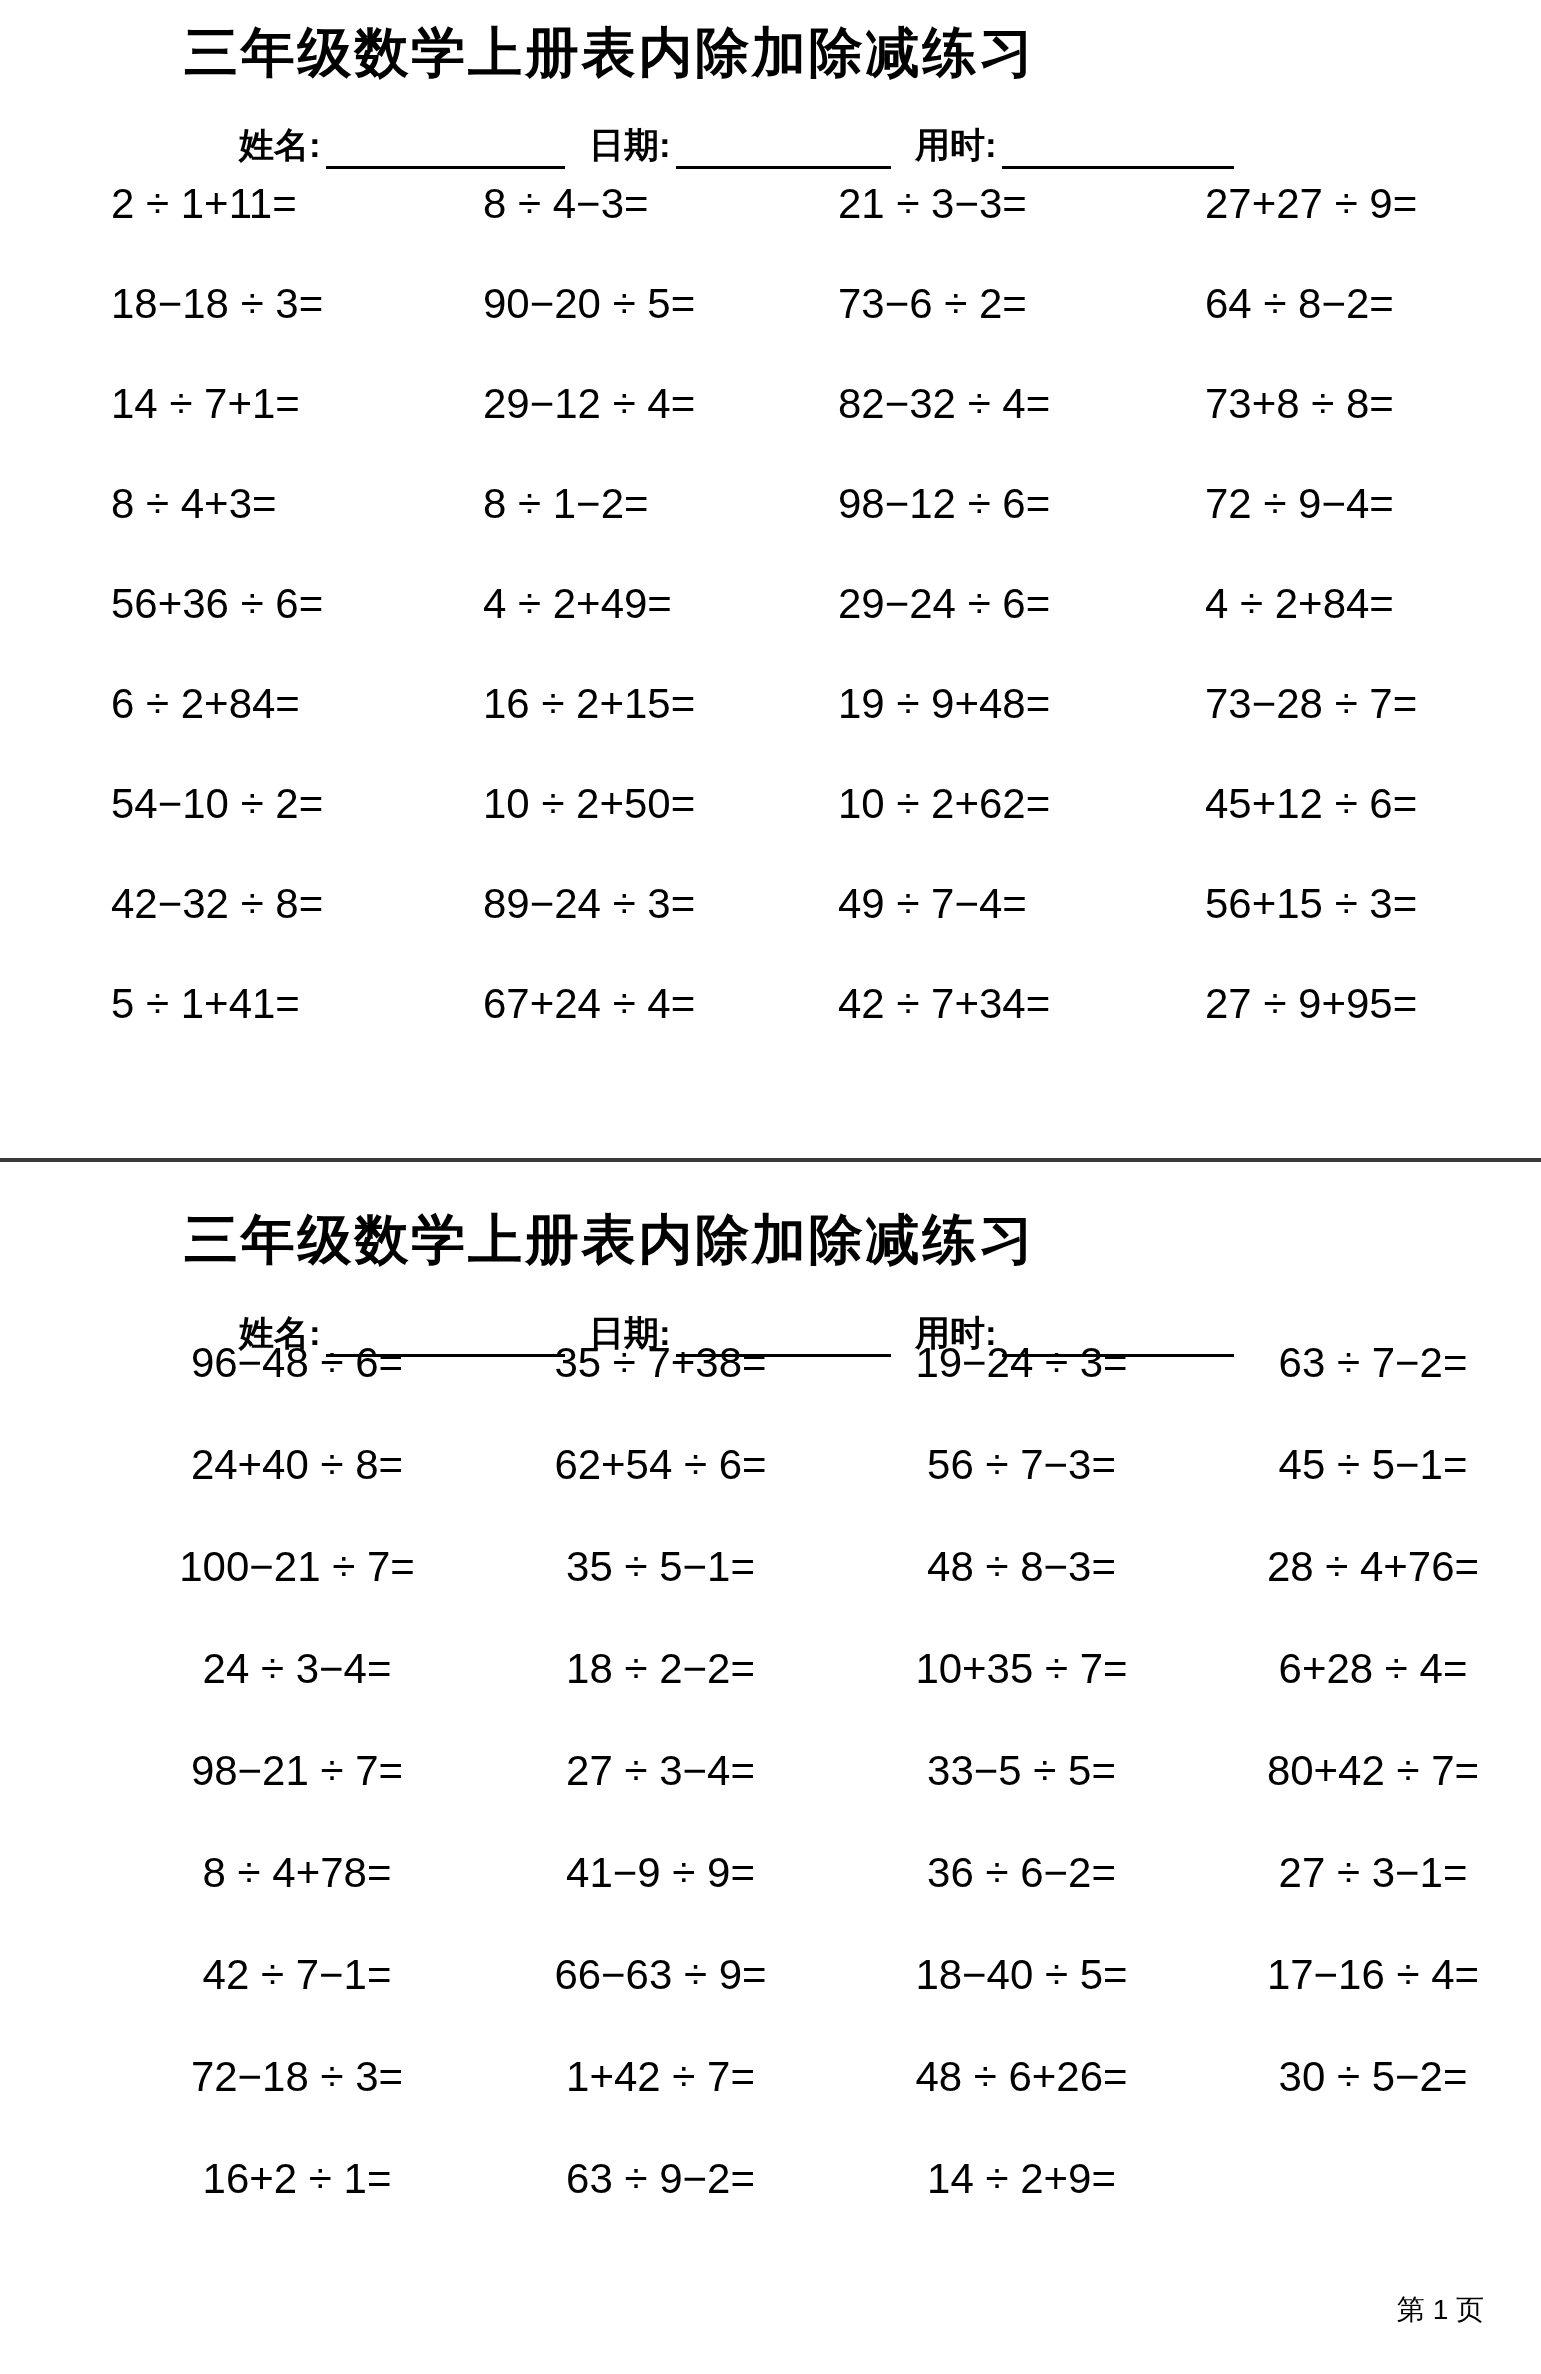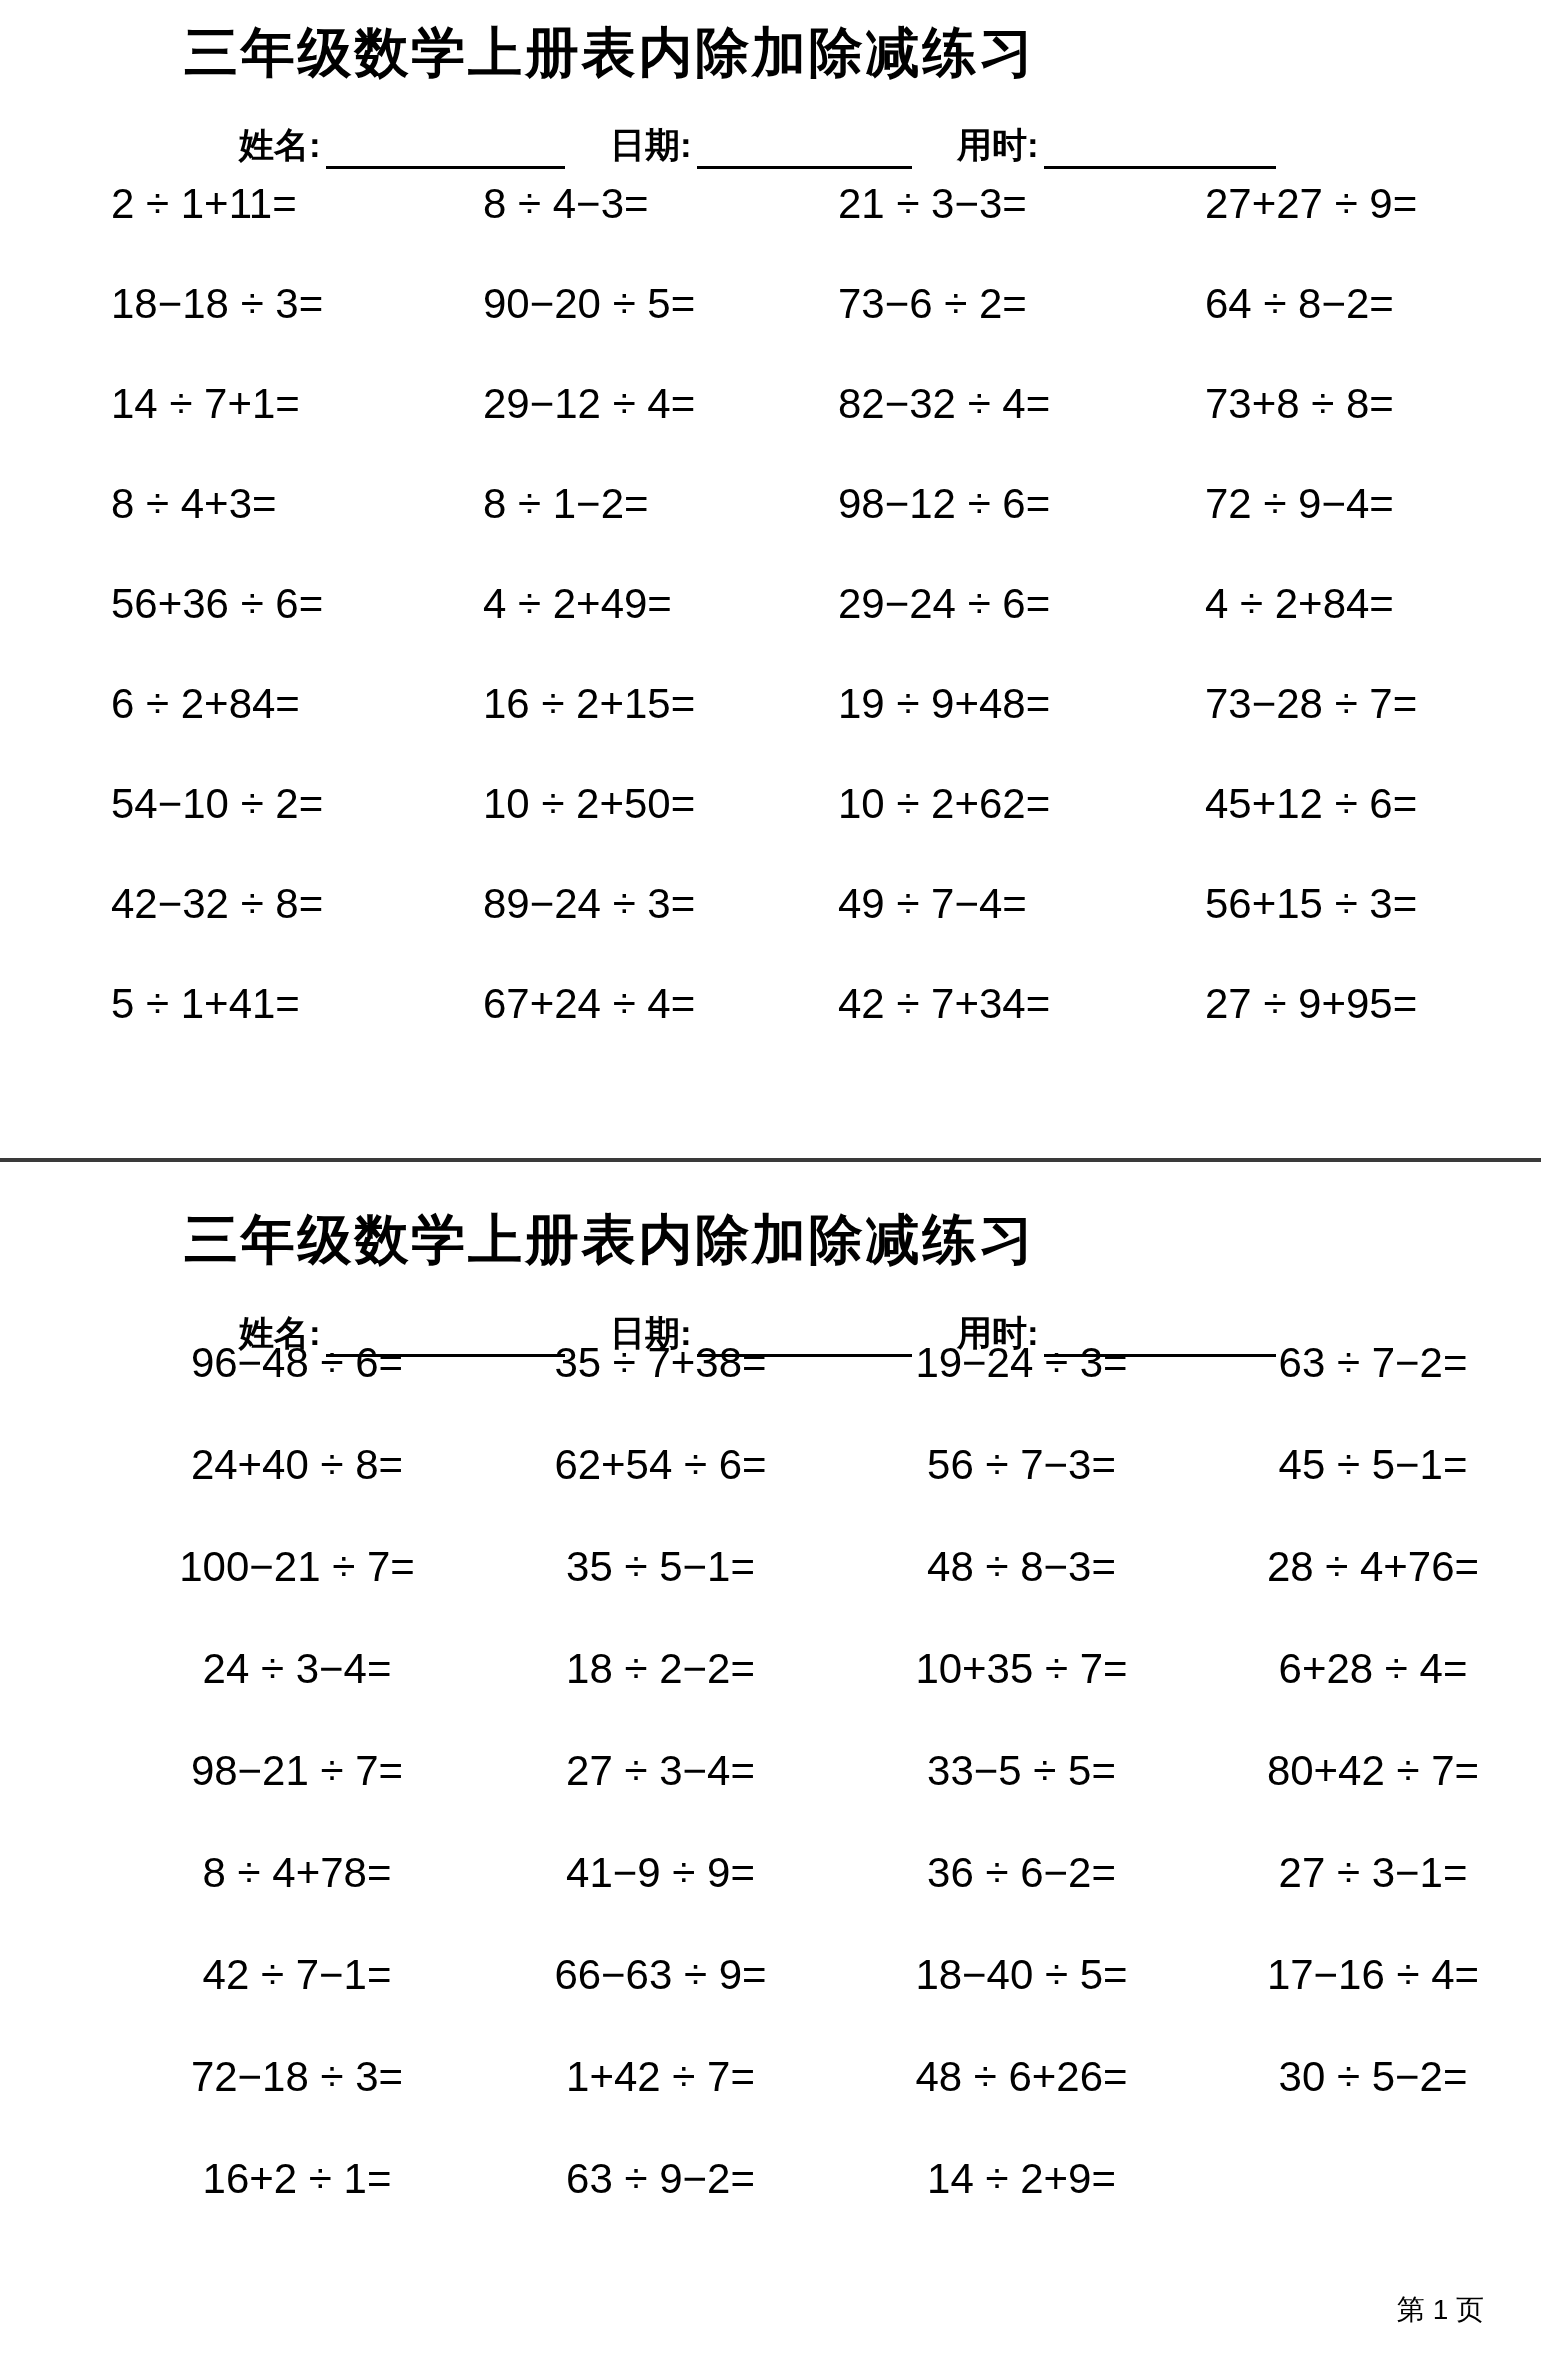--- a/index.html
+++ b/index.html
@@ -35,21 +35,21 @@
     font-size: 35px;
     white-space: nowrap;
   }
   #header1 { top: 122px; }
   #header2 { top: 1310px; }
 
   .field-label {
     font-weight: 700;
     margin-left: 18px;
   }
-  .gap { margin-left: 35px; }
+  .gap { margin-left: 14px; }
 
   .blank {
     display: inline-block;
     height: 37px;
     border-bottom: 3.7px solid #000;
     margin-left: 5.6px;
     vertical-align: bottom;
   }
   .w-name { width: 239px; }
   .w-date { width: 215px; }

